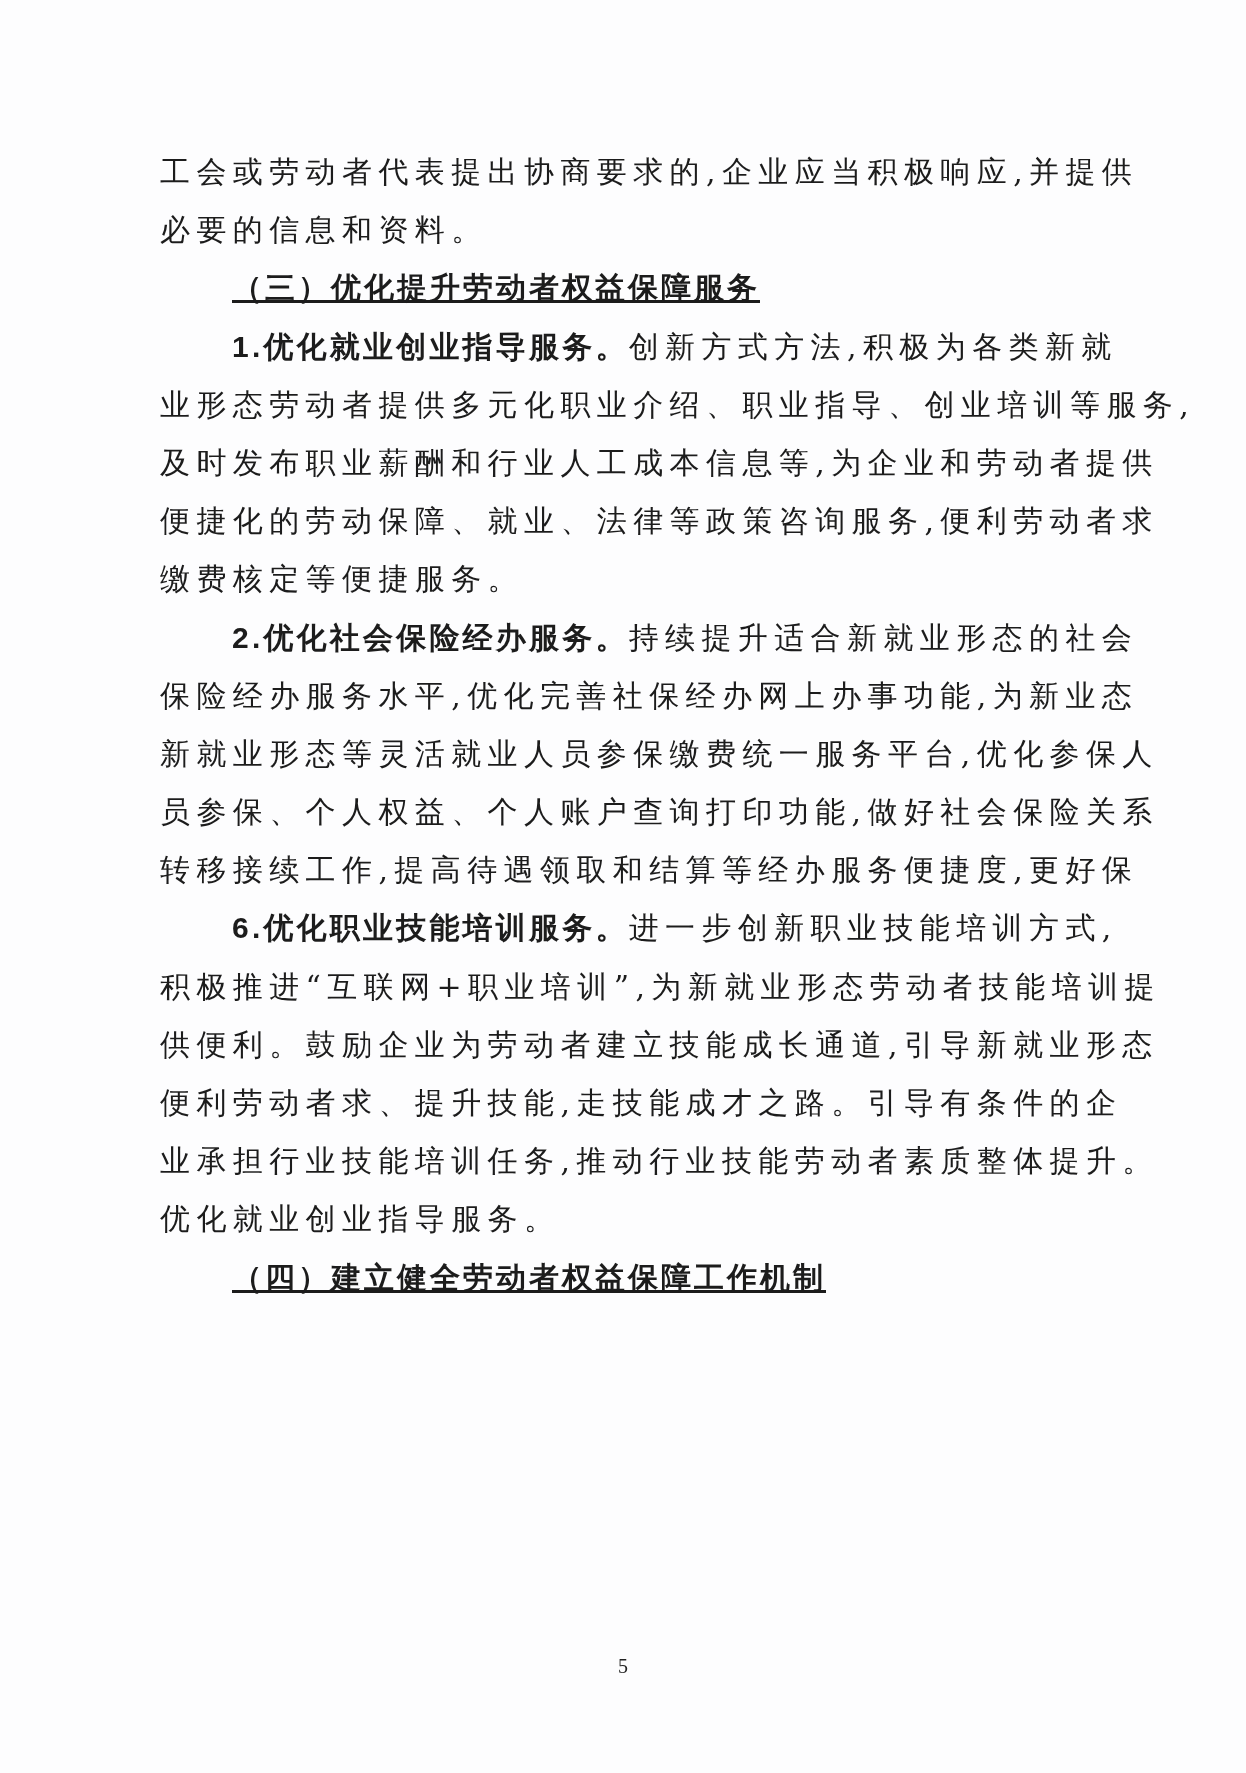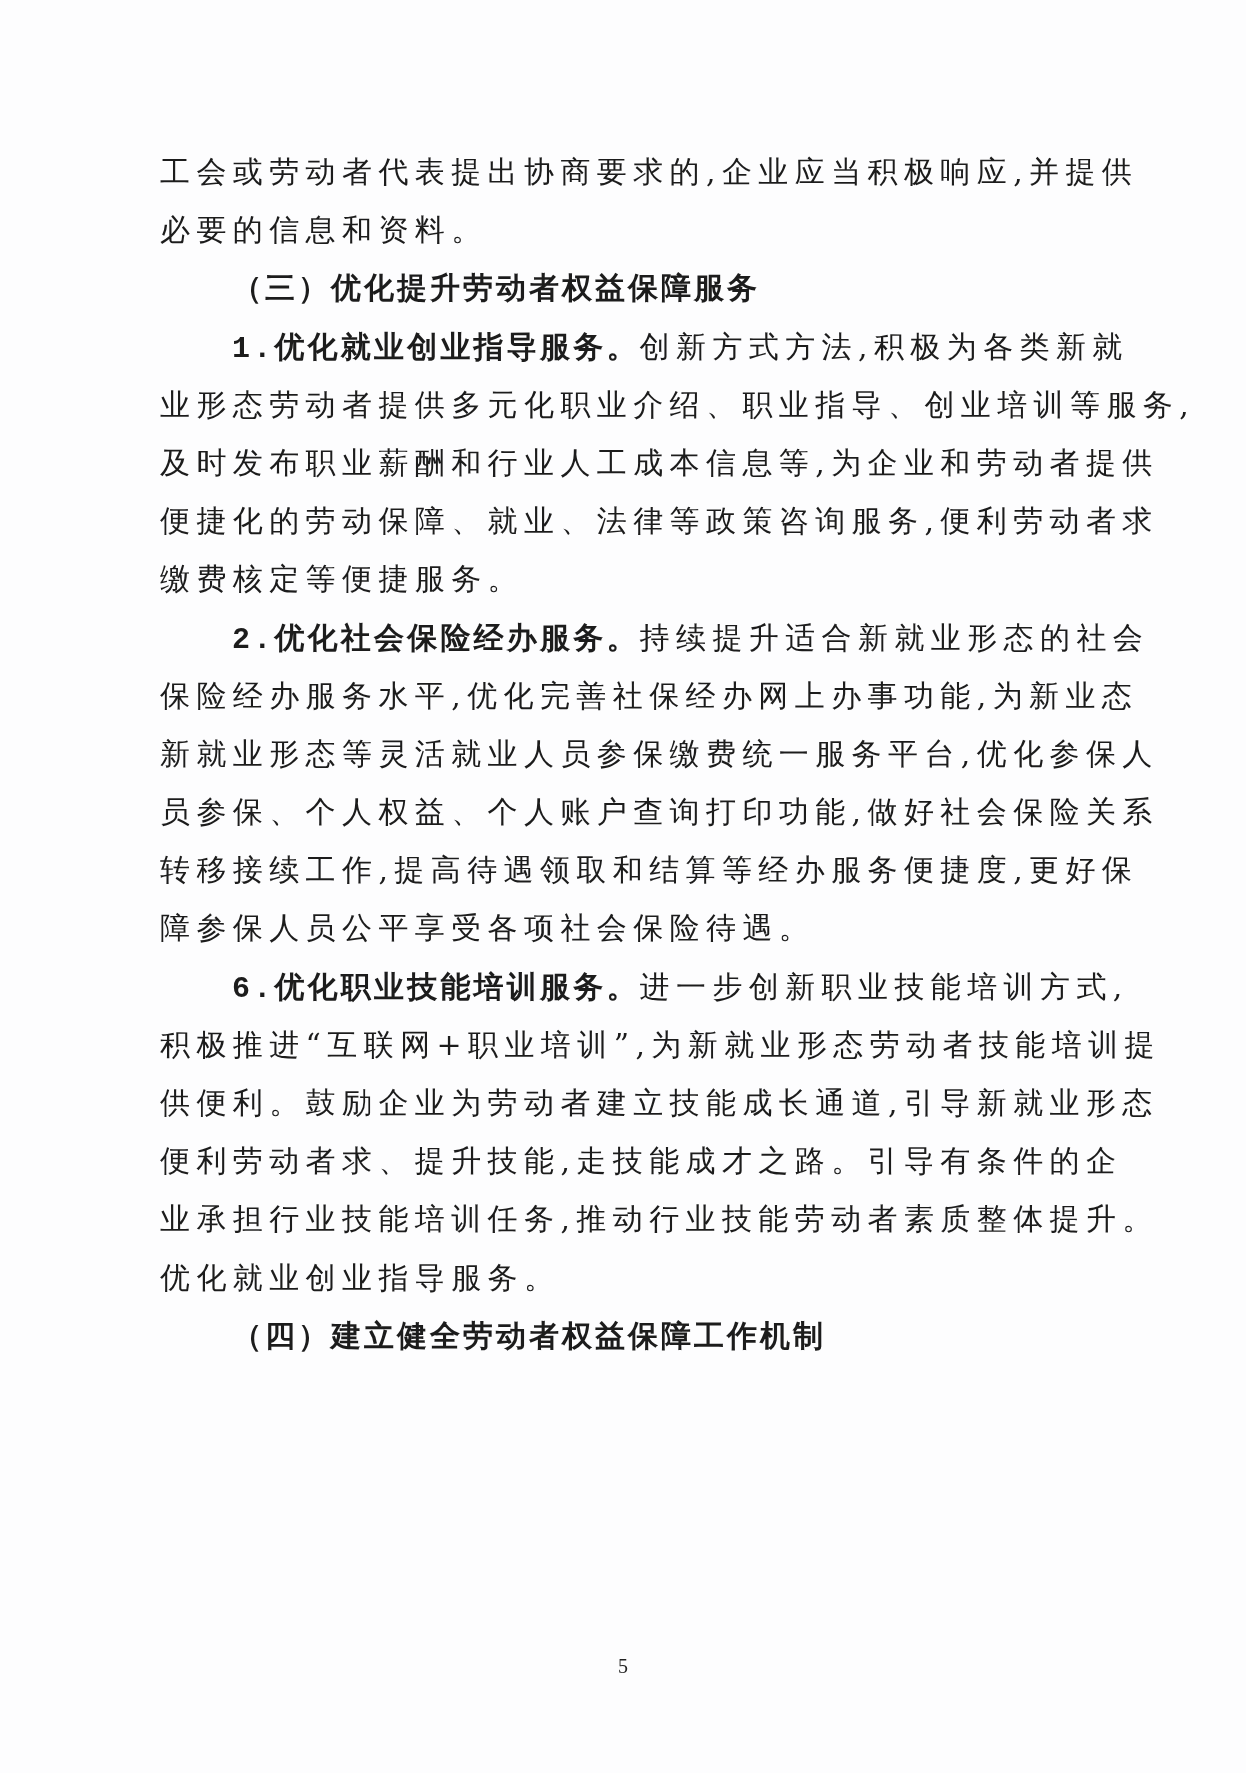--- a/index.html
+++ b/index.html
@@ -33,27 +33,28 @@
       line-height: 58.2px;
       font-size: 30px;
       letter-spacing: 6.4px;
       white-space: nowrap;
       color: #1c1c1c;
     }
     .line.indent { padding-left: 72px; }
     .line.heading-indent { padding-left: 72px; }
     .bold {
       font-weight: bold;
-      font-family: Liberation Mono, monospace;
+      font-family: Liberation Sans, sans-serif;
       letter-spacing: 3.2px;
     }
     .heading {
       font-weight: bold;
       font-family: "DejaVu Sans", "Liberation Sans", sans-serif;
       letter-spacing: 3px;
+      text-decoration: underline;
     }
     .page-number {
       position: absolute;
       left: 0;
       width: 1246px;
       top: 1655px;
       text-align: center;
       font-size: 20px;
       font-family: "Liberation Serif", serif;
       color: #222;
@@ -80,21 +81,20 @@
     <div class="line">便捷化的劳动保障、就业、法律等政策咨询服务,便利劳动者求</div>
     <div class="line">缴费核定等便捷服务。</div>
 
     <div class="line indent">
       <span class="bold">2.优化社会保险经办服务。</span><span>持续提升适合新就业形态的社会</span>
     </div>
     <div class="line">保险经办服务水平,优化完善社保经办网上办事功能,为新业态</div>
     <div class="line">新就业形态等灵活就业人员参保缴费统一服务平台,优化参保人</div>
     <div class="line">员参保、个人权益、个人账户查询打印功能,做好社会保险关系</div>
     <div class="line">转移接续工作,提高待遇领取和结算等经办服务便捷度,更好保</div>
-    <div class="line">障参保人员公平享受各项社会保险待遇。</div>
 
     <div class="line indent">
       <span class="bold">6.优化职业技能培训服务。</span><span>进一步创新职业技能培训方式,</span>
     </div>
     <div class="line">积极推进“互联网+职业培训”,为新就业形态劳动者技能培训提</div>
     <div class="line">供便利。鼓励企业为劳动者建立技能成长通道,引导新就业形态</div>
     <div class="line">便利劳动者求、提升技能,走技能成才之路。引导有条件的企</div>
     <div class="line">业承担行业技能培训任务,推动行业技能劳动者素质整体提升。</div>
     <div class="line">优化就业创业指导服务。</div>
 

